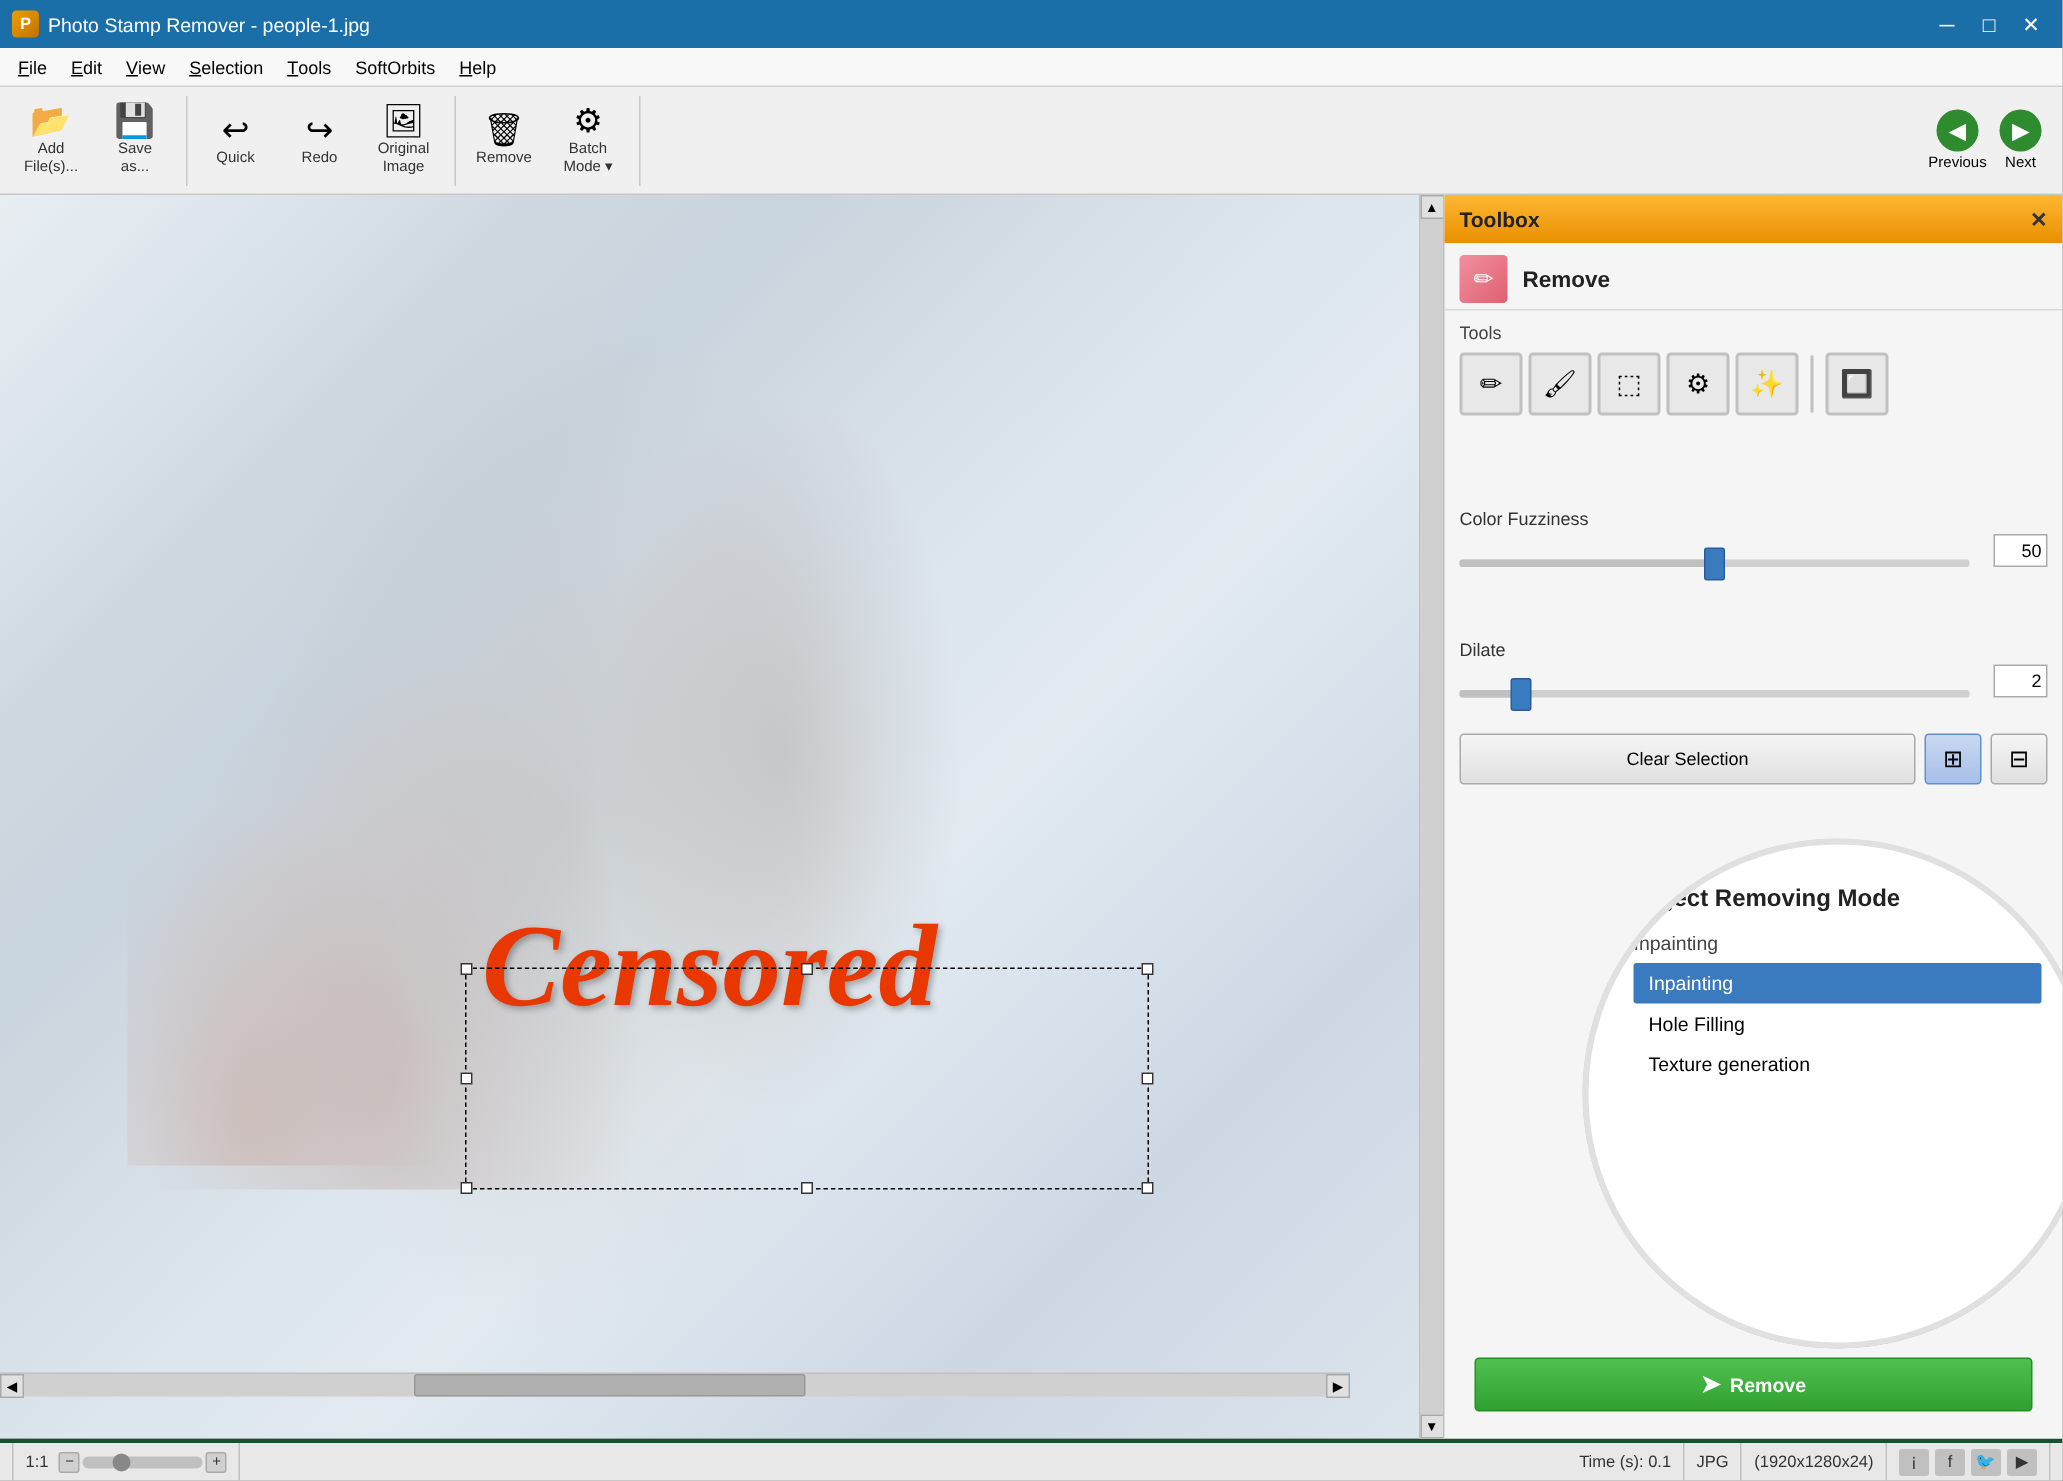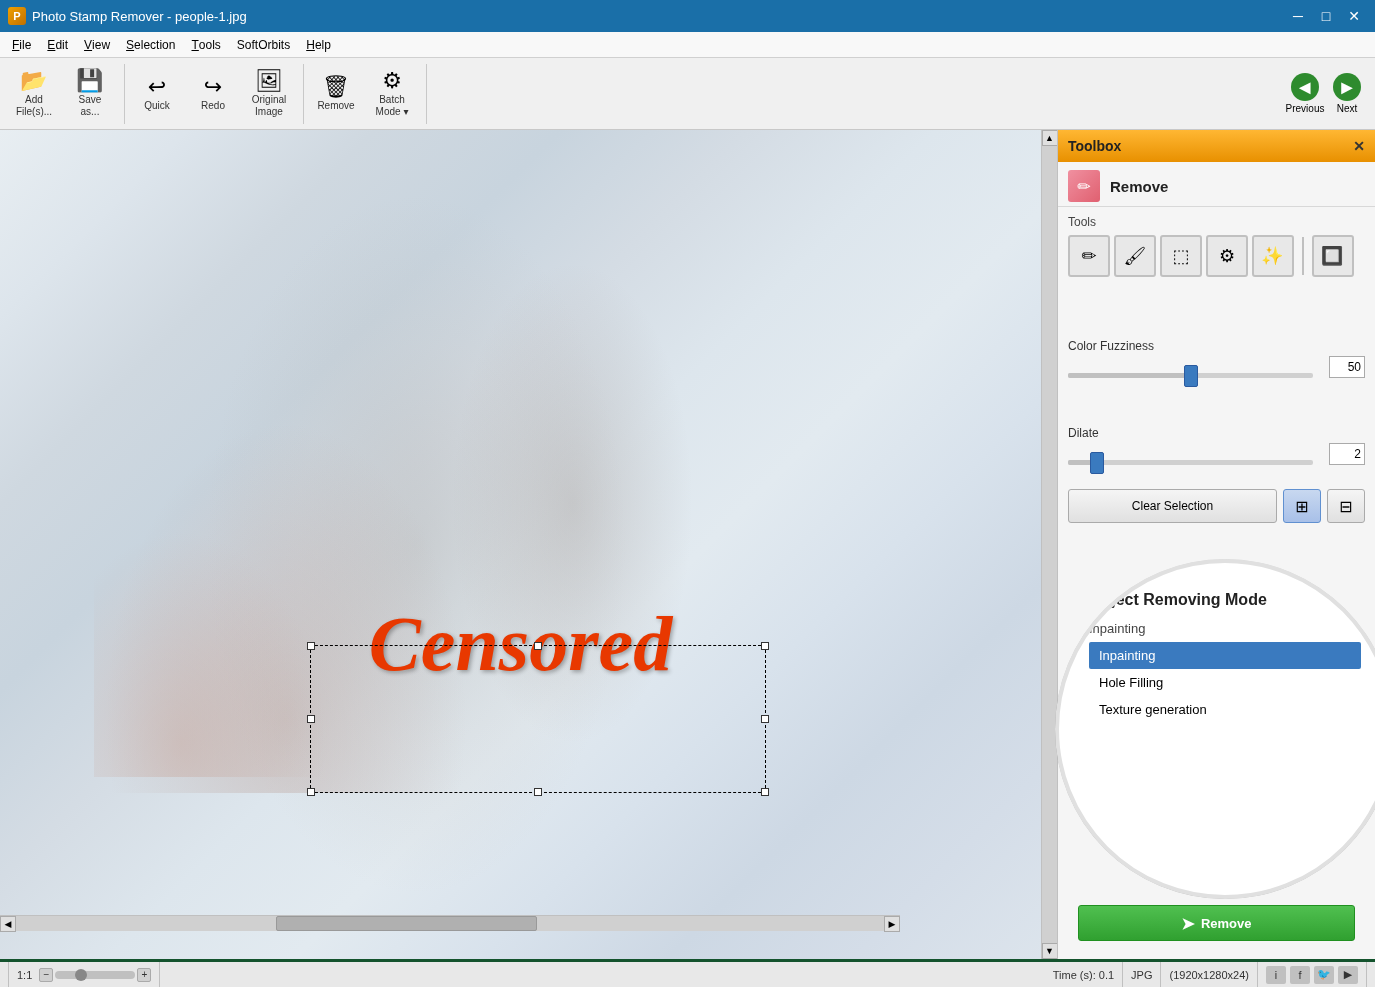--- a/index.html
+++ b/index.html
@@ -216,21 +216,21 @@
     .sel-handle.tm { top: -4px; left: calc(50% - 4px); }
     .sel-handle.tr { top: -4px; right: -4px; }
     .sel-handle.ml { top: calc(50% - 4px); left: -4px; }
     .sel-handle.mr { top: calc(50% - 4px); right: -4px; }
     .sel-handle.bl { bottom: -4px; left: -4px; }
     .sel-handle.bm { bottom: -4px; left: calc(50% - 4px); }
     .sel-handle.br { bottom: -4px; right: -4px; }
 
     
     #toolbox {
-      width: 318px;
+      width: 413px;
       background: #f5f5f5;
       border-left: 1px solid #c0c0c0;
       display: flex;
       flex-direction: column;
       position: relative;
     }
     #toolbox-header {
       background: linear-gradient(180deg, #ffb733 0%, #e89000 100%);
       height: 32px;
       display: flex;

